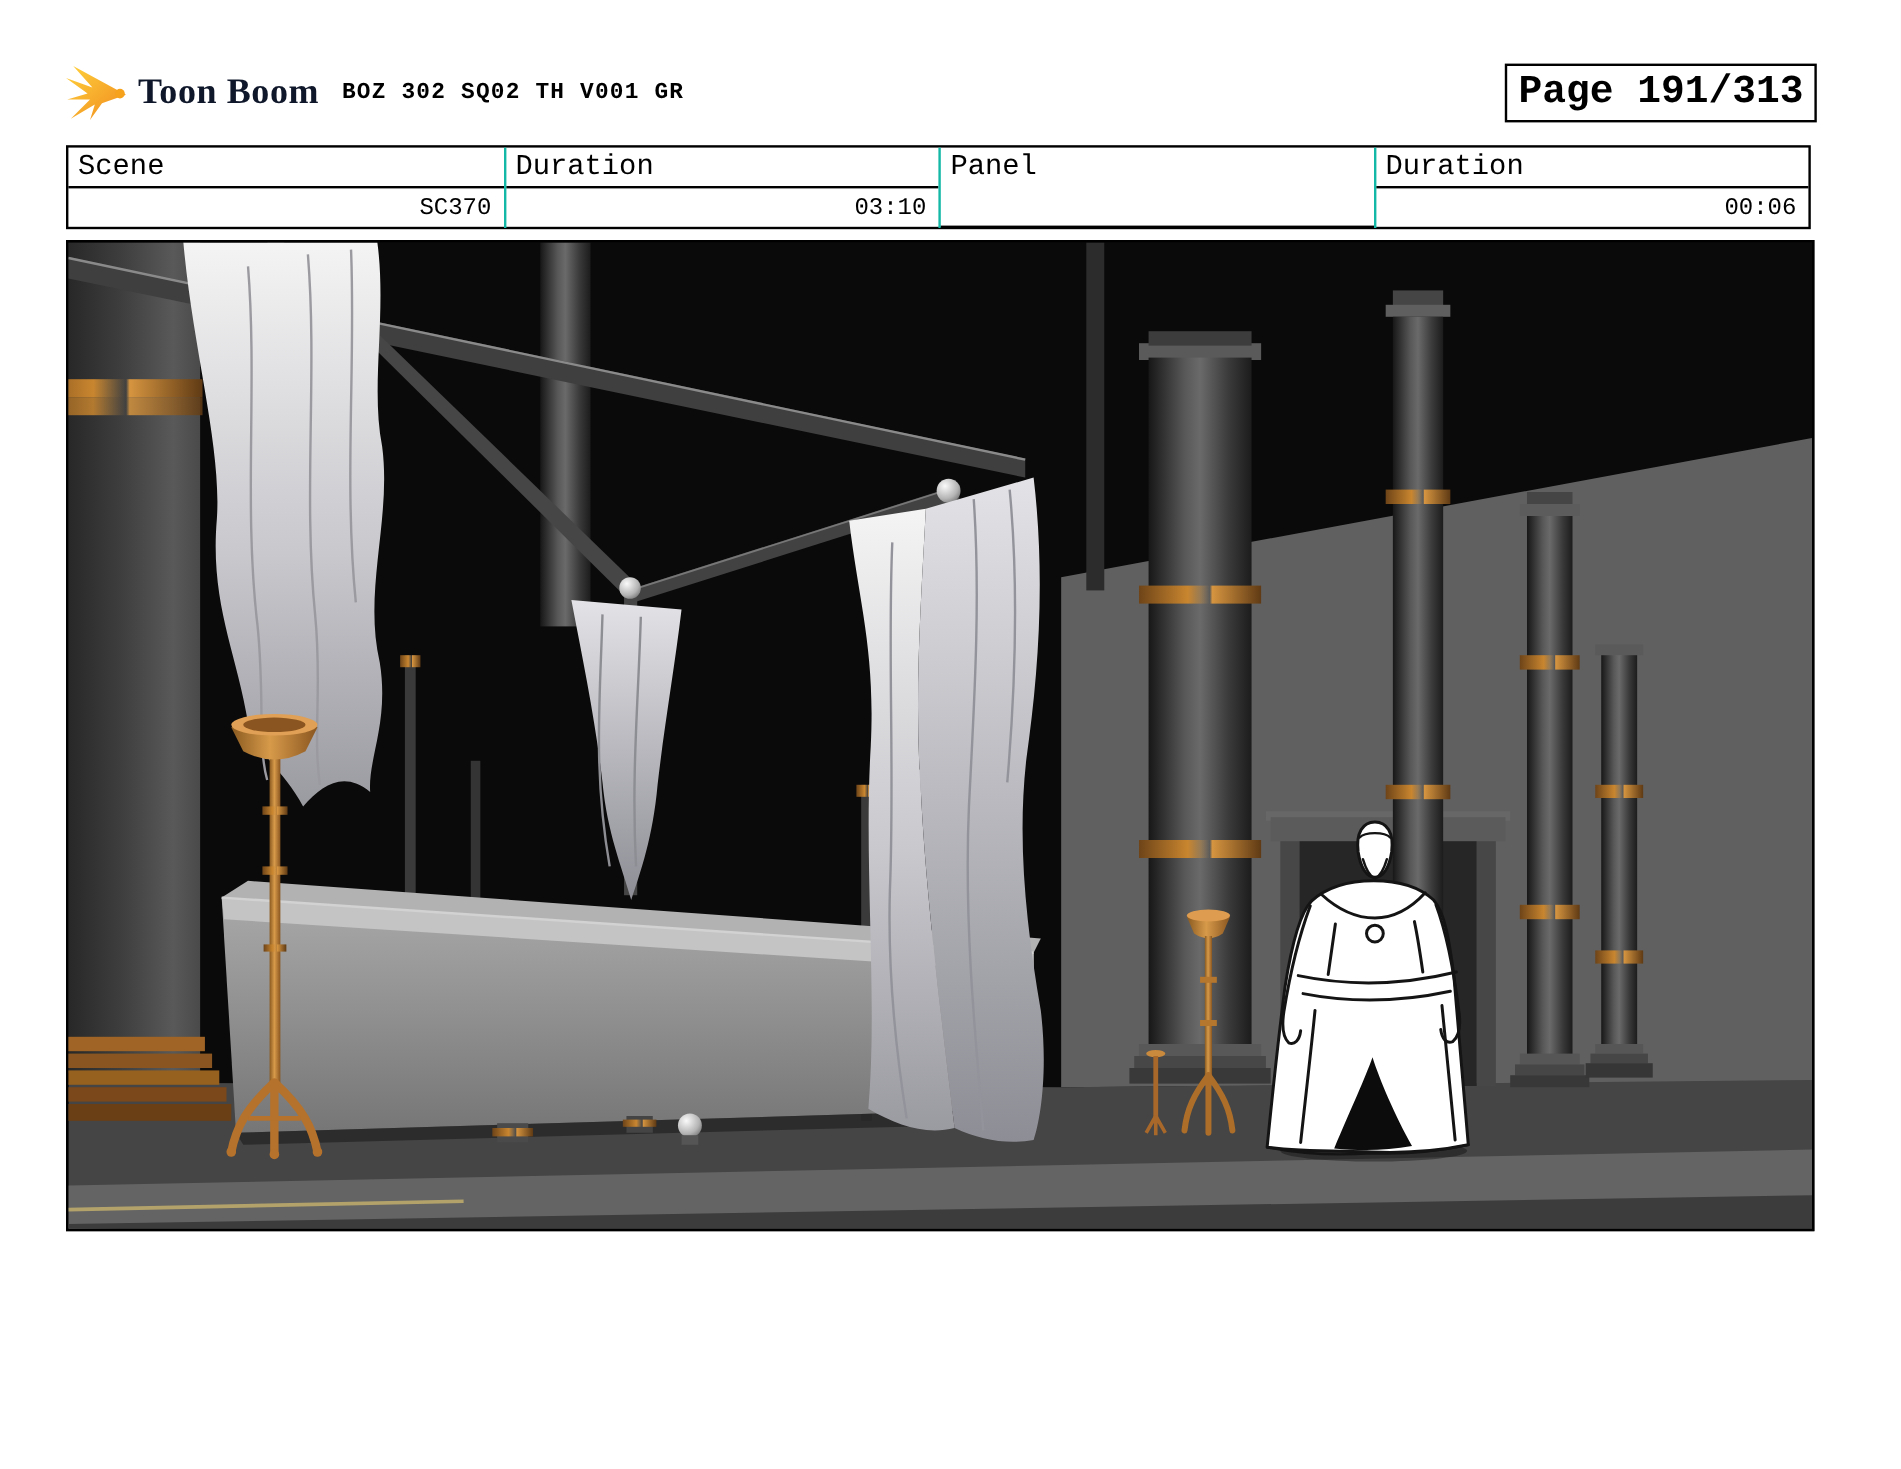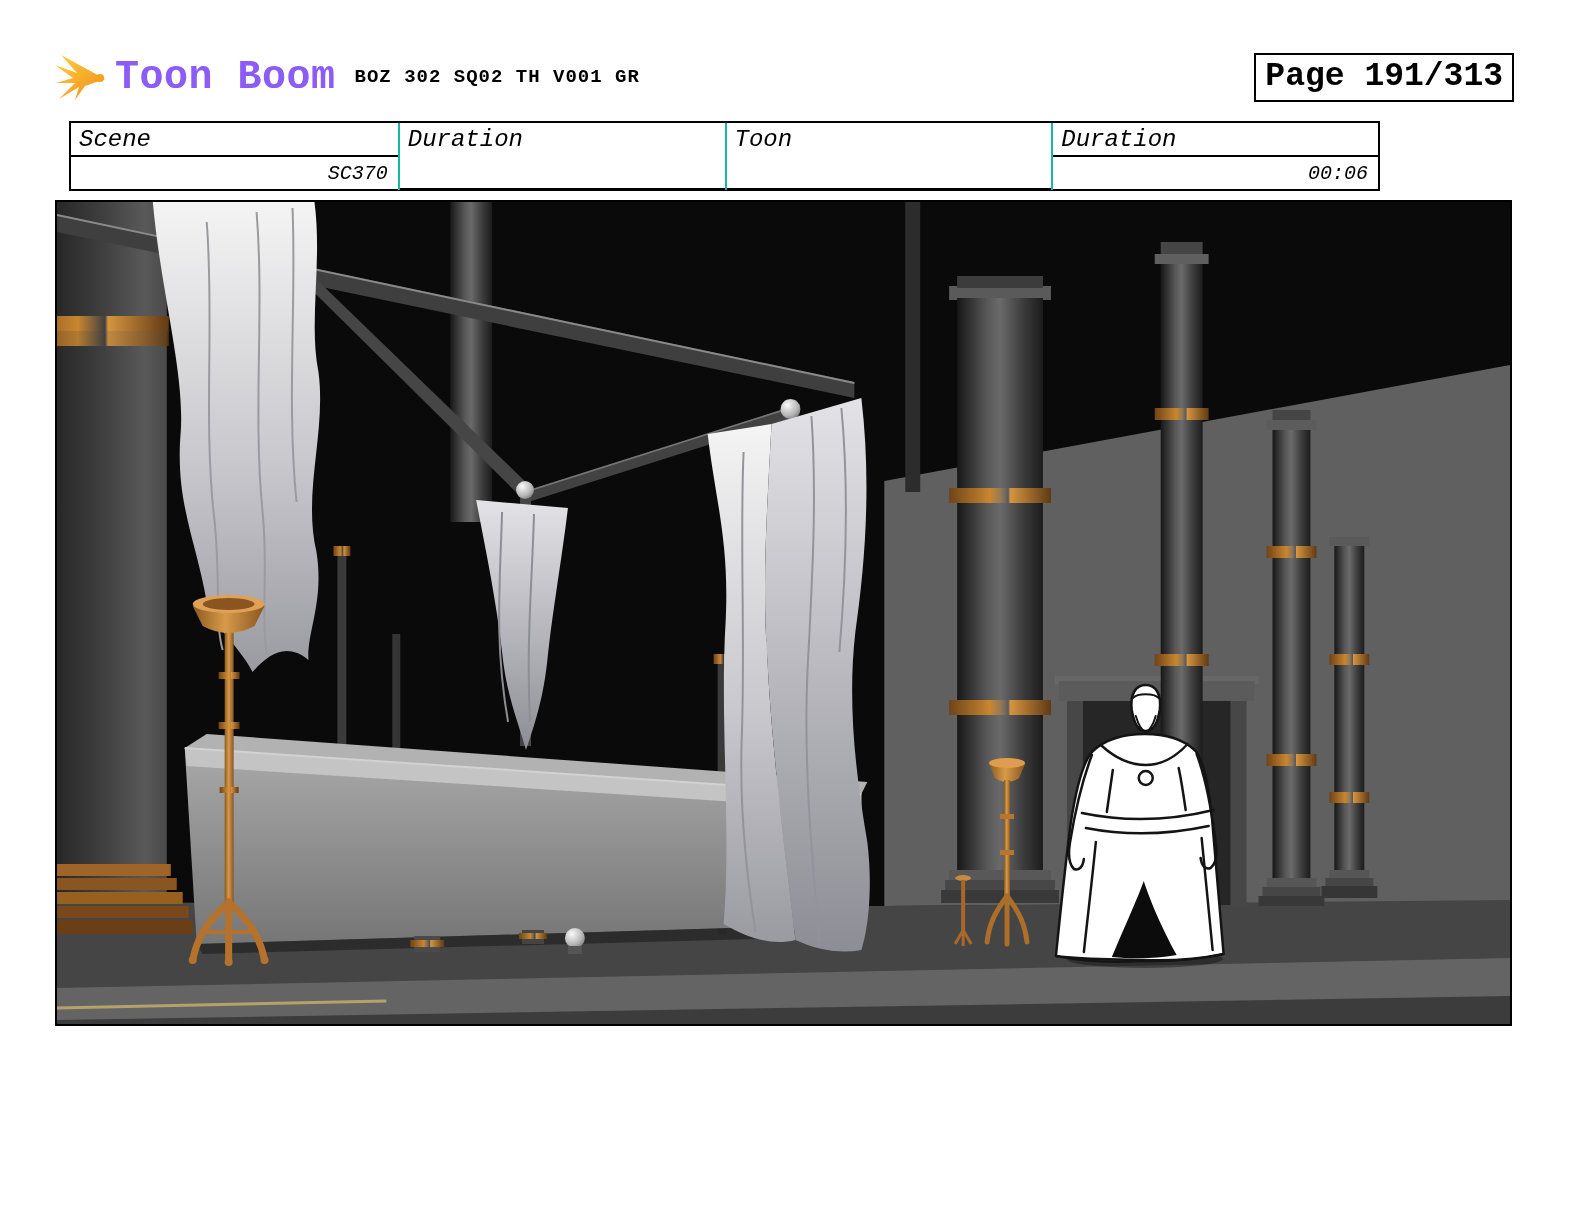--- a/index.html
+++ b/index.html
@@ -12,38 +12,38 @@
     overflow:hidden;
   }
   
   .header{
     position:absolute;left:55px;top:52px;right:70px;height:50px;
     display:flex;align-items:center;
   }
   .logo{display:flex;align-items:center;gap:8px;}
   .logo-burst{width:52px;height:48px;display:block;}
   .brand{
-    font-family:Liberation Mono, monospace;
-    font-weight:700;font-size:40px;color:#8b5cf6;letter-spacing:.5px;
+    font-family:Liberation Serif, serif;
+    font-weight:700;font-size:30px;color:#0f172a;letter-spacing:.5px;
   }
   .doc-title{
     margin-left:19px;
     font-weight:700;font-size:19px;letter-spacing:1px;white-space:nowrap;
   }
   .page-box{
     margin-left:auto;
     border:2px solid #000;
     padding:3px 9px 5px 9px;
     font-weight:700;font-size:33px;white-space:nowrap;
   }
   
   .info-table{
-    position:absolute;left:69px;top:121px;width:1311px;height:70px;
+    position:absolute;left:55px;top:121px;width:1454px;height:70px;
     box-sizing:border-box;border:2px solid #000;
-    display:grid;grid-template-columns:repeat(4,1fr);font-style:italic;
+    display:grid;grid-template-columns:repeat(4,1fr);
   }
   .info-cell{display:flex;flex-direction:column;border-left:2px solid #14b8a6;min-width:0;}
   .info-cell:first-child{border-left:none;}
   .info-label{
     flex:1;box-sizing:border-box;border-bottom:2px solid #000;
     padding:2px 0 0 8px;font-size:24px;line-height:30px;
   }
   .info-value{
     flex:1;box-sizing:border-box;
     padding:1px 10px 0 0;text-align:right;font-size:20px;line-height:32px;
@@ -78,23 +78,24 @@
     <div class="page-box">Page 191/313</div>
   </div>
 
   <div class="info-table">
     <div class="info-cell">
       <div class="info-label">Scene</div>
       <div class="info-value">SC370</div>
     </div>
     <div class="info-cell">
       <div class="info-label">Duration</div>
+      <div class="info-value">03:10</div>
     </div>
     <div class="info-cell">
-      <div class="info-label">Toon</div>
+      <div class="info-label">Panel</div>
     </div>
     <div class="info-cell">
       <div class="info-label">Duration</div>
       <div class="info-value">00:06</div>
     </div>
   </div>
 
   <div class="panel-frame">
     <svg viewBox="0 0 1456 822" preserveAspectRatio="none" aria-label="storyboard panel artwork">
       <defs>

